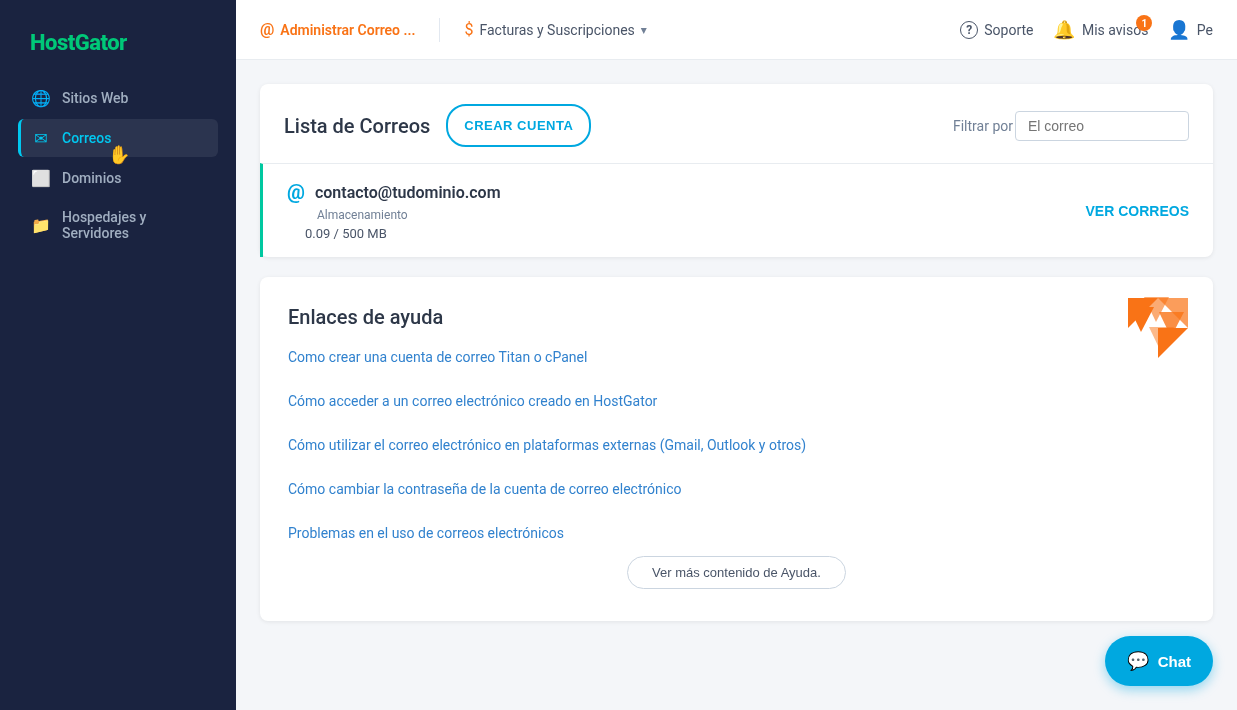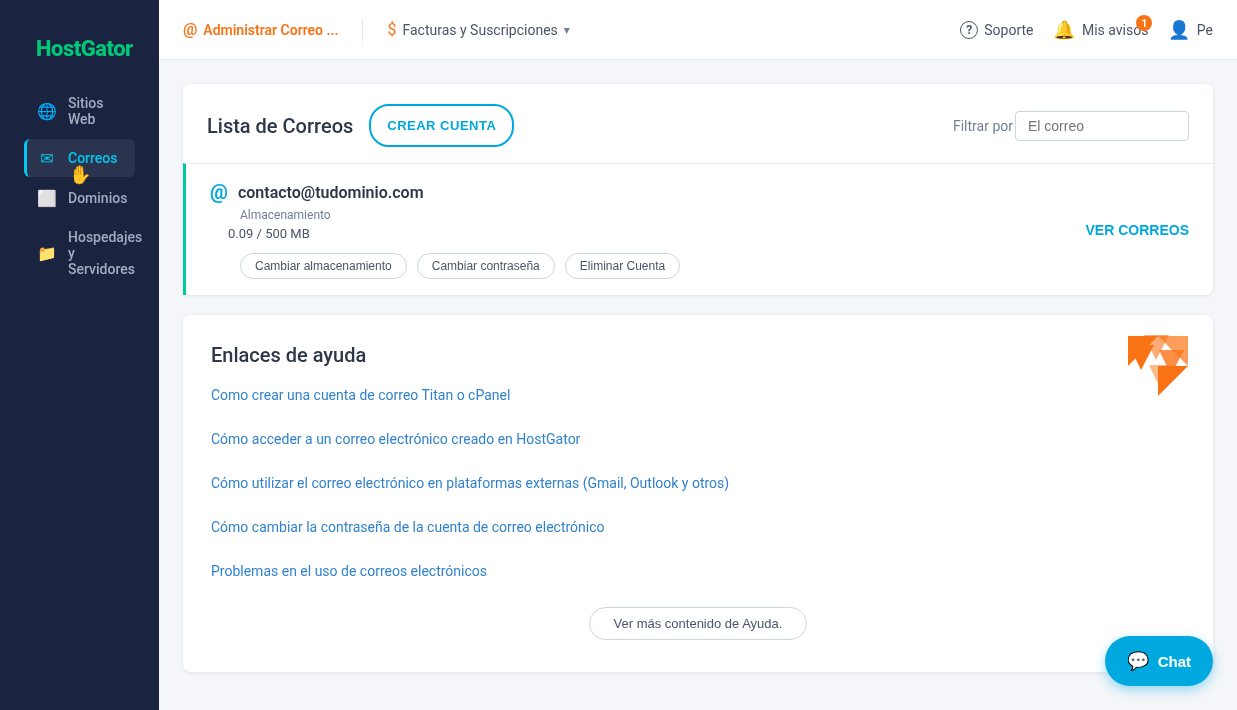--- a/index.html
+++ b/index.html
@@ -1,25 +1,25 @@
 <!DOCTYPE html>
 <html><head>
   <meta charset="utf-8">
   <style>
     * { box-sizing: border-box; margin: 0; padding: 0; }
     body { font-family: -apple-system, BlinkMacSystemFont, 'Segoe UI', Roboto, sans-serif; display: flex; height: 710px; overflow: hidden; background: #f4f6f9; }
 
     
     .sidebar {
-      width: 159px;
+      width: 236px;
       background: #1a2340;
       color: #fff;
       display: flex;
       flex-direction: column;
-      padding: 16px;
+      padding: 10px;
       flex-shrink: 0;
       height: 710px;
     }
     .sidebar-logo {
       padding: 20px 20px 24px 20px;
       font-size: 22px;
       font-weight: 800;
       color: #fff;
       letter-spacing: -0.5px;
     }
@@ -180,21 +180,21 @@
       white-space: nowrap;
     }
 
     
     .help-card { background: #fff; border-radius: 8px; box-shadow: 0 1px 4px rgba(0,0,0,0.08); padding: 28px 28px 32px; position: relative; overflow: hidden; }
     .help-title { font-size: 20px; font-weight: 500; color: #2d3748; margin-bottom: 20px; }
     .help-links { display: flex; flex-direction: column; gap: 28px; }
     .help-link { color: #3182ce; font-size: 14px; text-decoration: none; cursor: pointer; }
     .help-more-btn {
       display: block;
-      margin: 28px auto 0;
+      margin: 15px auto 0;
       border: 1px solid #cbd5e0;
       background: transparent;
       color: #4a5568;
       padding: 8px 24px;
       border-radius: 20px;
       font-size: 13px;
       cursor: pointer;
     }
 
     
@@ -299,25 +299,20 @@
       </div>
 
       <div class="email-row">
         <div class="email-info">
           <div class="email-address-row">
             <span class="at-icon">@</span>
             <span class="email-address">contacto@tudominio.com</span>
           </div>
           <div class="storage-label">Almacenamiento</div>
           <div class="storage-value">0.09 / 500 MB</div>
-          <div class="email-actions">
-            <button class="action-btn">Cambiar almacenamiento</button>
-            <button class="action-btn">Cambiar contraseña</button>
-            <button class="action-btn">Eliminar Cuenta</button>
-          </div>
         </div>
         <button class="ver-correos-btn">VER CORREOS</button>
       </div>
     </div>
 
     <div class="help-card">
 
       <svg class="hg-logo-shape" viewBox="0 0 60 60">
         <polygon points="0,10 25,10 12,35" fill="#f97316"></polygon>
         <polygon points="15,0 40,0 27,25" fill="#f97316" opacity="0.6"></polygon>

